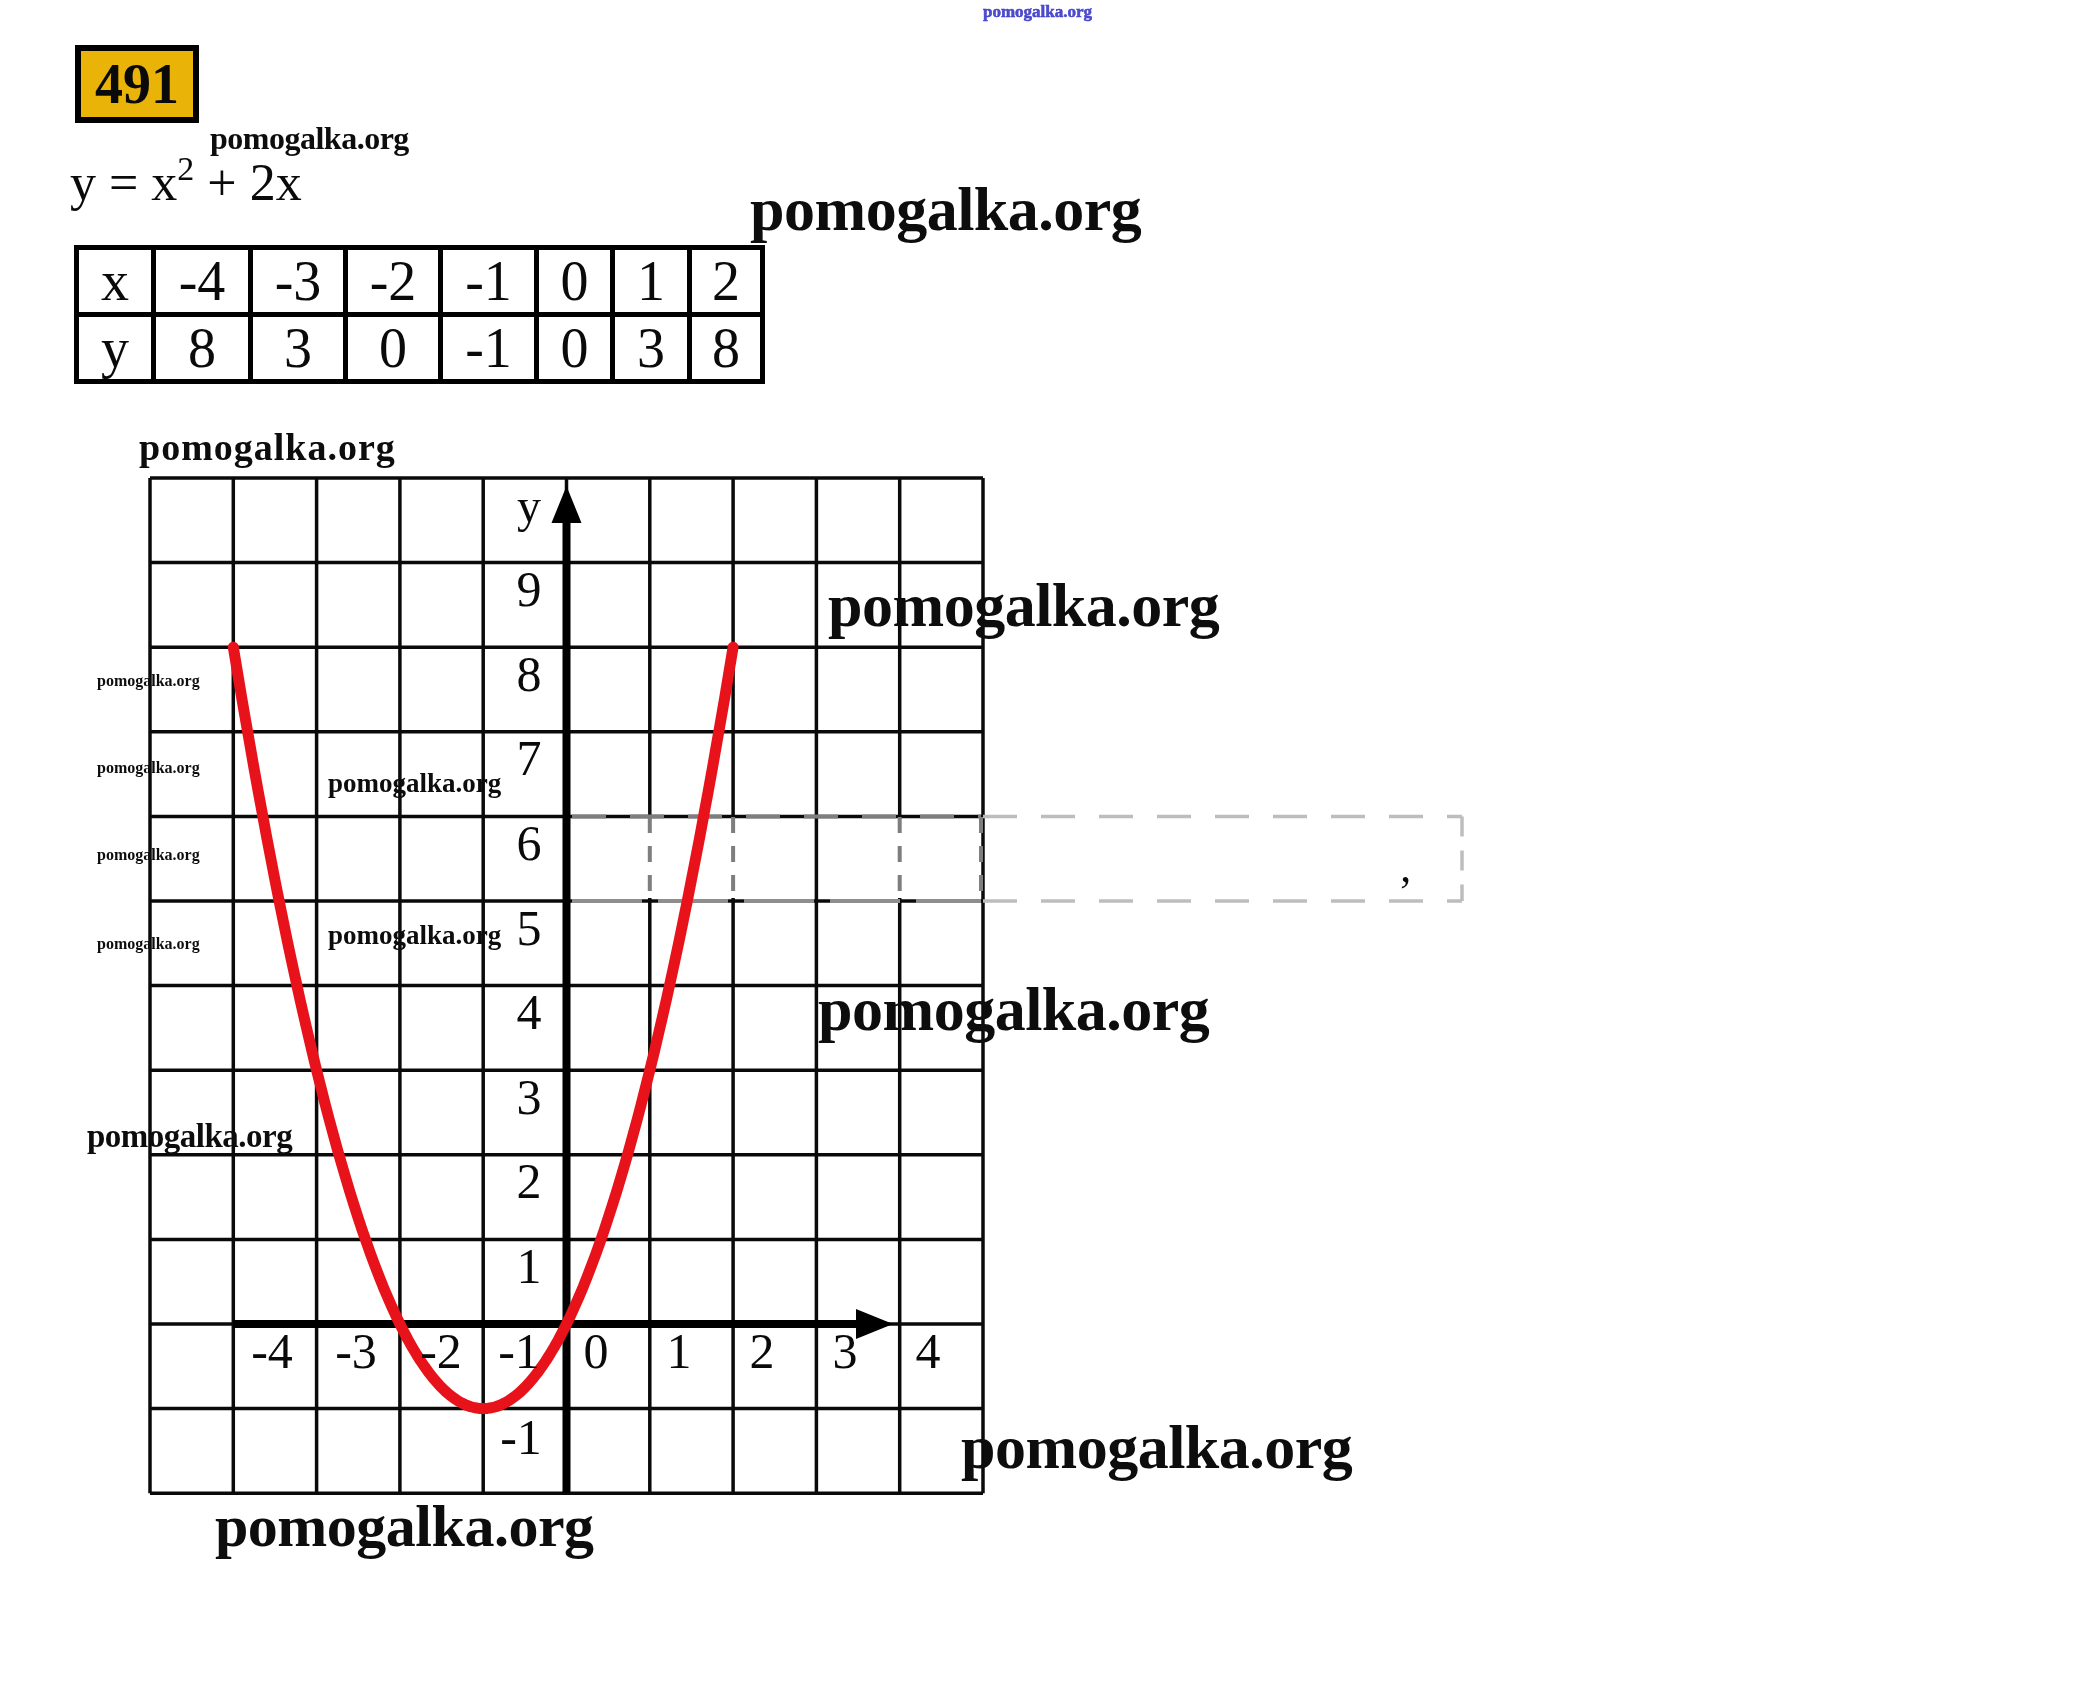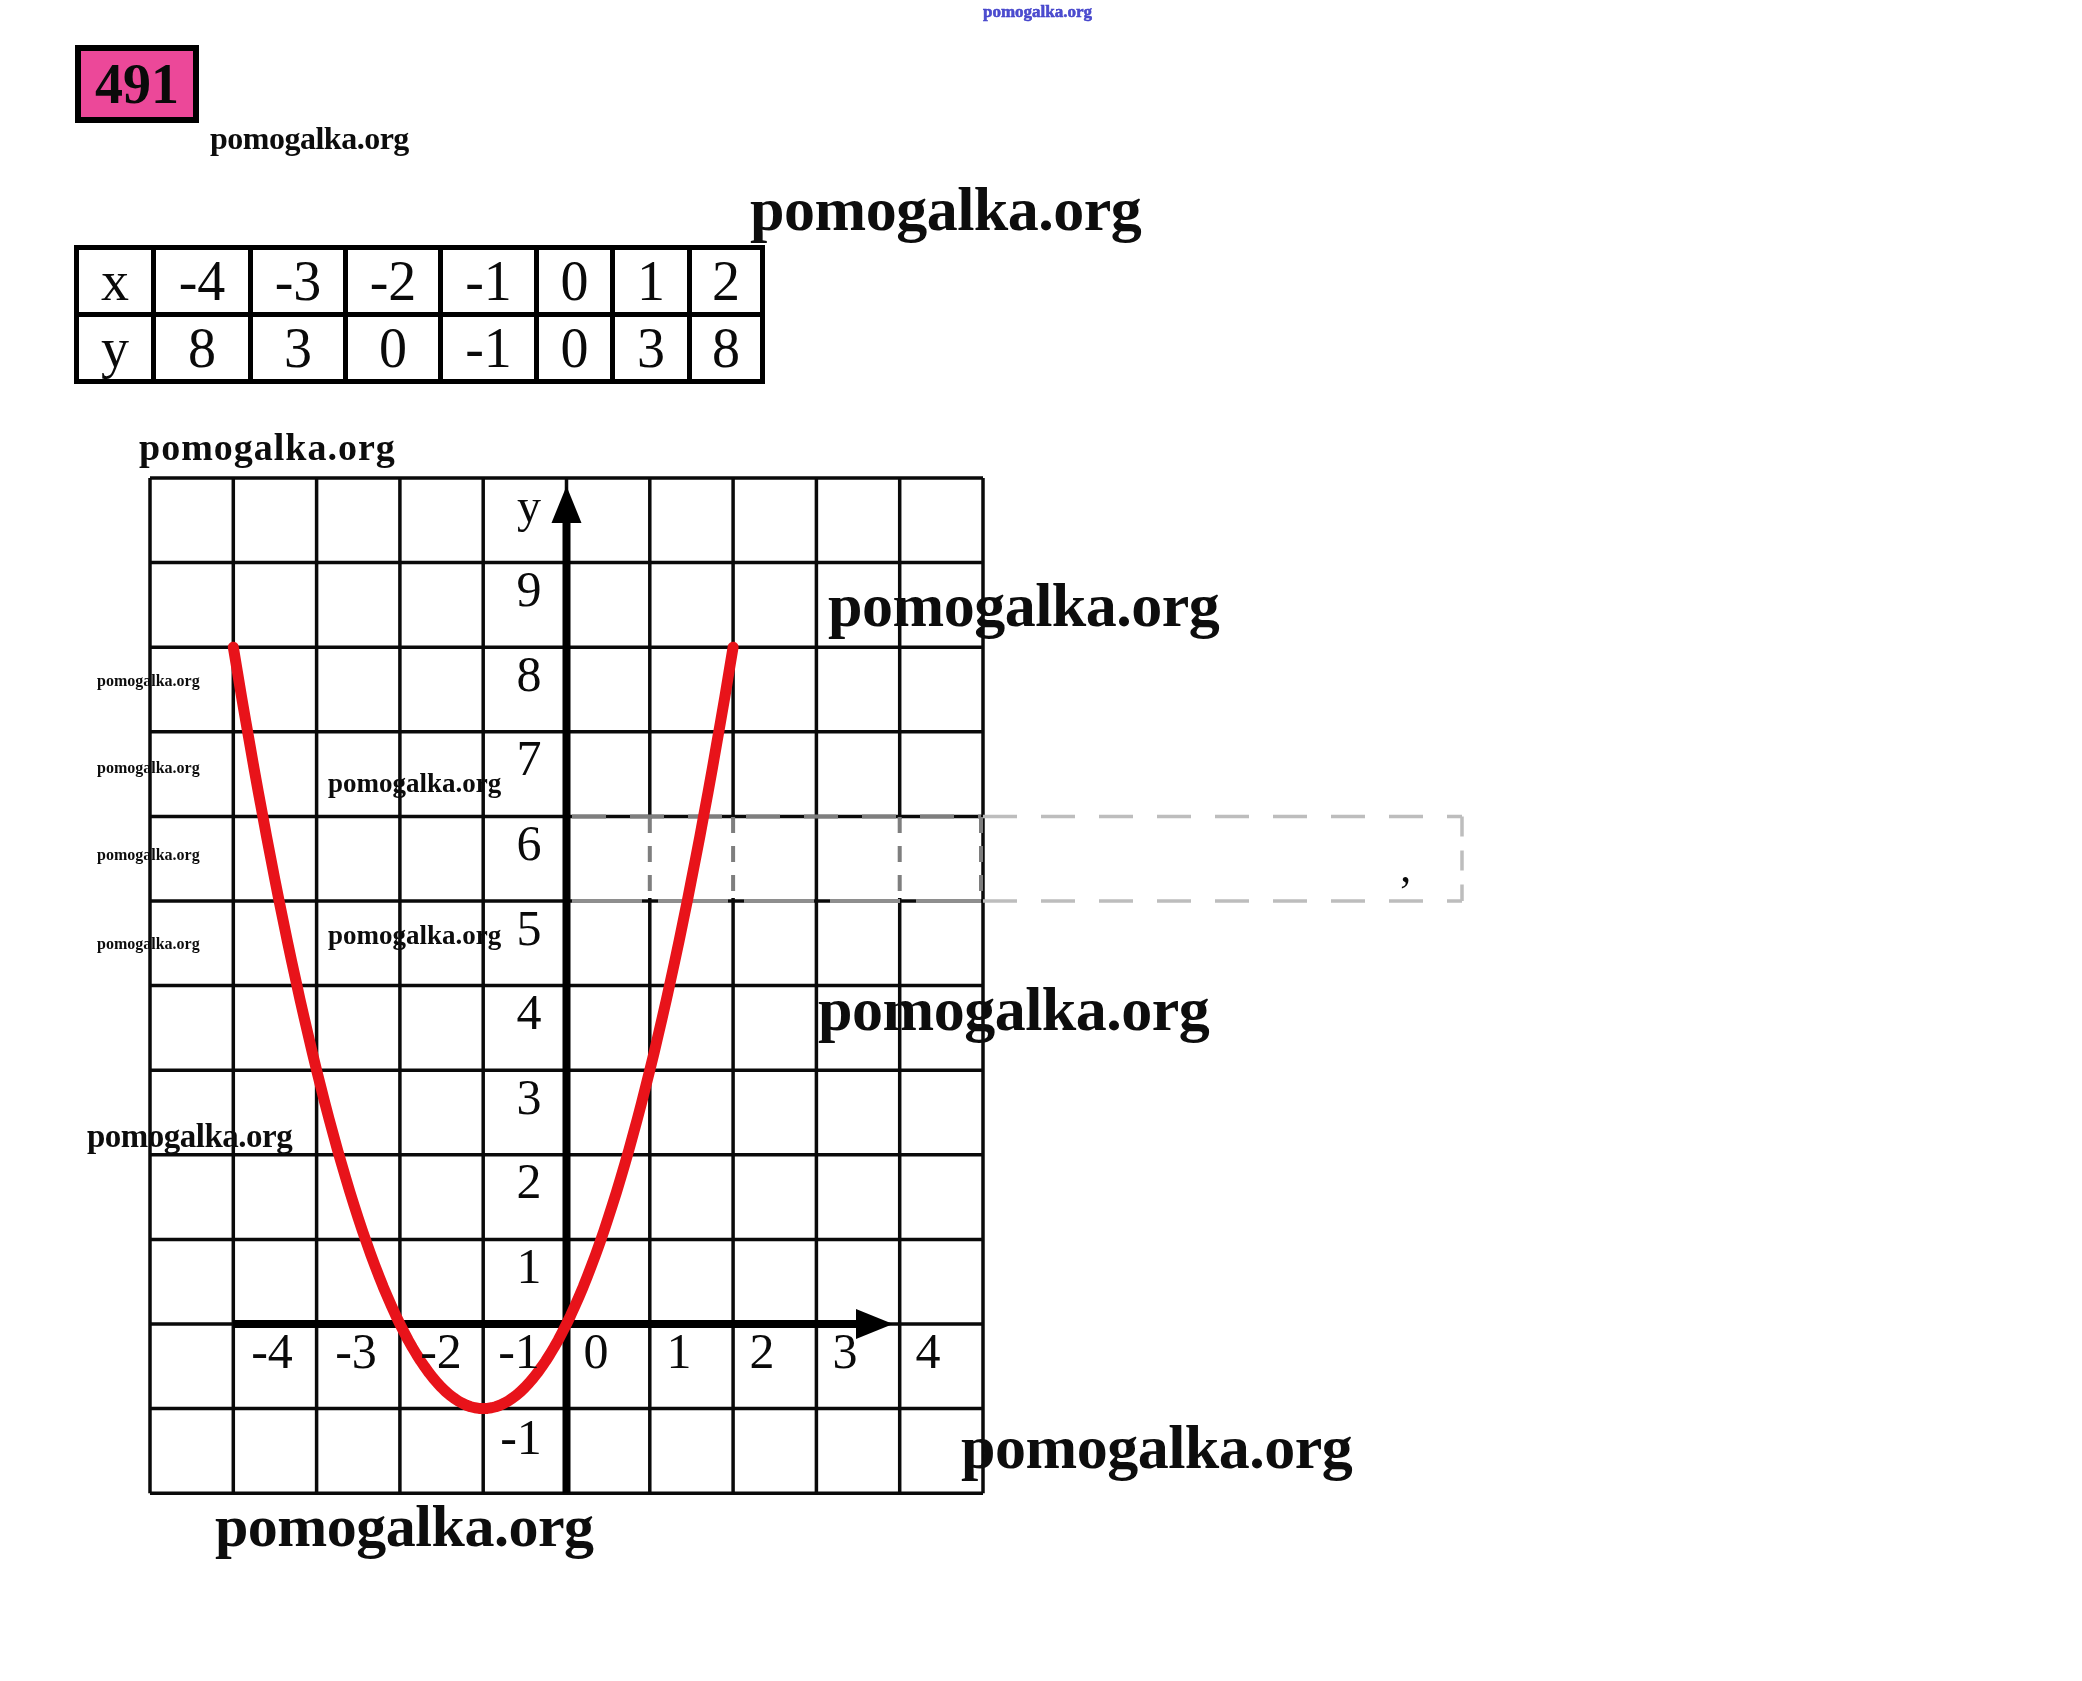--- a/index.html
+++ b/index.html
@@ -1,20 +1,20 @@
 <!DOCTYPE html>
 <html><head>
 <meta charset="utf-8">
 <style>
   html,body{margin:0;padding:0;background:#fff;}
   #page{position:relative;width:2082px;height:1681px;background:#ffffff;overflow:hidden;
         font-family:"Liberation Serif","DejaVu Serif",serif;color:#0a0a0a;}
   #graph-svg{position:absolute;left:0;top:0;}
   .badge{position:absolute;left:75px;top:45px;border:6px solid #000;
-         font-weight:bold;font-size:56px;line-height:1;padding:5px 14px;background:#ec4899;}
+         font-weight:bold;font-size:56px;line-height:1;padding:5px 14px;background:#eab308;}
   .formula{position:absolute;left:70px;top:150px;font-size:52px;line-height:1.1;white-space:nowrap;}
   .formula sup{font-size:34px;vertical-align:20px;}
   .vtable{position:absolute;left:74px;top:245px;border-collapse:collapse;table-layout:fixed;
           text-align:center;font-size:56px;background:#fff;}
   .vtable td{border:5px solid #000;height:62px;padding:0;line-height:1;}
   .tick{position:absolute;transform:translate(-50%,-50%);font-size:50px;line-height:1;white-space:nowrap;}
   .wm{position:absolute;font-family:Liberation Serif, serif;font-weight:700;
       line-height:1;color:#0d0d0d;letter-spacing:-0.5px;white-space:nowrap;}
   .wm-62{font-size:62px;}
   .wm-60{font-size:60px;}
@@ -70,20 +70,21 @@
       <line x1="1462" y1="816.4" x2="1462" y2="901" stroke="#bdbdbd" stroke-width="3.5" stroke-dasharray="20 14"></line>
       <line x1="233" y1="1324" x2="858" y2="1324" stroke="#000" stroke-width="8"></line>
       <polygon points="893,1324 856,1309 856,1339" fill="#000"></polygon>
       <line x1="566.5" y1="514" x2="566.5" y2="1493.1999999999998" stroke="#000" stroke-width="8"></line>
       <polygon points="566.5,486 551.5,523 581.5,523" fill="#000"></polygon>
       <polyline points="233.3,647.2 237.5,672.4 241.6,697.1 245.8,721.4 250.0,745.3 254.1,768.8 258.3,791.9 262.5,814.5 266.6,836.7 270.8,858.5 274.9,879.8 279.1,900.8 283.3,921.3 287.4,941.4 291.6,961.1 295.8,980.3 299.9,999.1 304.1,1017.5 308.3,1035.5 312.4,1053.1 316.6,1070.2 320.8,1086.9 324.9,1103.2 329.1,1119.1 333.3,1134.5 337.4,1149.5 341.6,1164.1 345.8,1178.3 349.9,1192.0 354.1,1205.3 358.2,1218.2 362.4,1230.7 366.6,1242.8 370.7,1254.4 374.9,1265.6 379.1,1276.4 383.2,1286.8 387.4,1296.7 391.6,1306.2 395.7,1315.3 399.9,1324.0 404.1,1332.2 408.2,1340.1 412.4,1347.5 416.6,1354.5 420.7,1361.0 424.9,1367.1 429.1,1372.9 433.2,1378.1 437.4,1383.0 441.5,1387.4 445.7,1391.5 449.9,1395.1 454.0,1398.2 458.2,1401.0 462.4,1403.3 466.5,1405.2 470.7,1406.7 474.9,1407.8 479.0,1408.4 483.2,1408.6 487.4,1408.4 491.5,1407.8 495.7,1406.7 499.9,1405.2 504.0,1403.3 508.2,1401.0 512.4,1398.2 516.5,1395.1 520.7,1391.5 524.8,1387.5 529.0,1383.0 533.2,1378.1 537.3,1372.9 541.5,1367.1 545.7,1361.0 549.8,1354.5 554.0,1347.5 558.2,1340.1 562.3,1332.2 566.5,1324.0 570.7,1315.3 574.8,1306.2 579.0,1296.7 583.2,1286.8 587.3,1276.4 591.5,1265.6 595.7,1254.4 599.8,1242.8 604.0,1230.7 608.1,1218.3 612.3,1205.3 616.5,1192.0 620.6,1178.3 624.8,1164.1 629.0,1149.5 633.1,1134.5 637.3,1119.1 641.5,1103.2 645.6,1086.9 649.8,1070.2 654.0,1053.1 658.1,1035.5 662.3,1017.5 666.5,999.1 670.6,980.3 674.8,961.1 679.0,941.4 683.1,921.3 687.3,900.8 691.4,879.9 695.6,858.5 699.8,836.7 703.9,814.5 708.1,791.9 712.3,768.8 716.4,745.3 720.6,721.4 724.8,697.1 728.9,672.4 733.1,647.2" fill="none" stroke="#e8131a" stroke-width="11" stroke-linecap="round" stroke-linejoin="round"></polyline>
     </svg>
 
   <div class="badge">491</div>
 
+  <div class="formula"><span>y = x</span><sup>2</sup><span> + 2x</span></div>
 
   <table class="vtable">
     <colgroup>
       <col style="width:77px">
         <col style="width:97px">
         <col style="width:95px">
         <col style="width:95px">
       <col style="width:96px">
         <col style="width:76px">
         <col style="width:77px">

